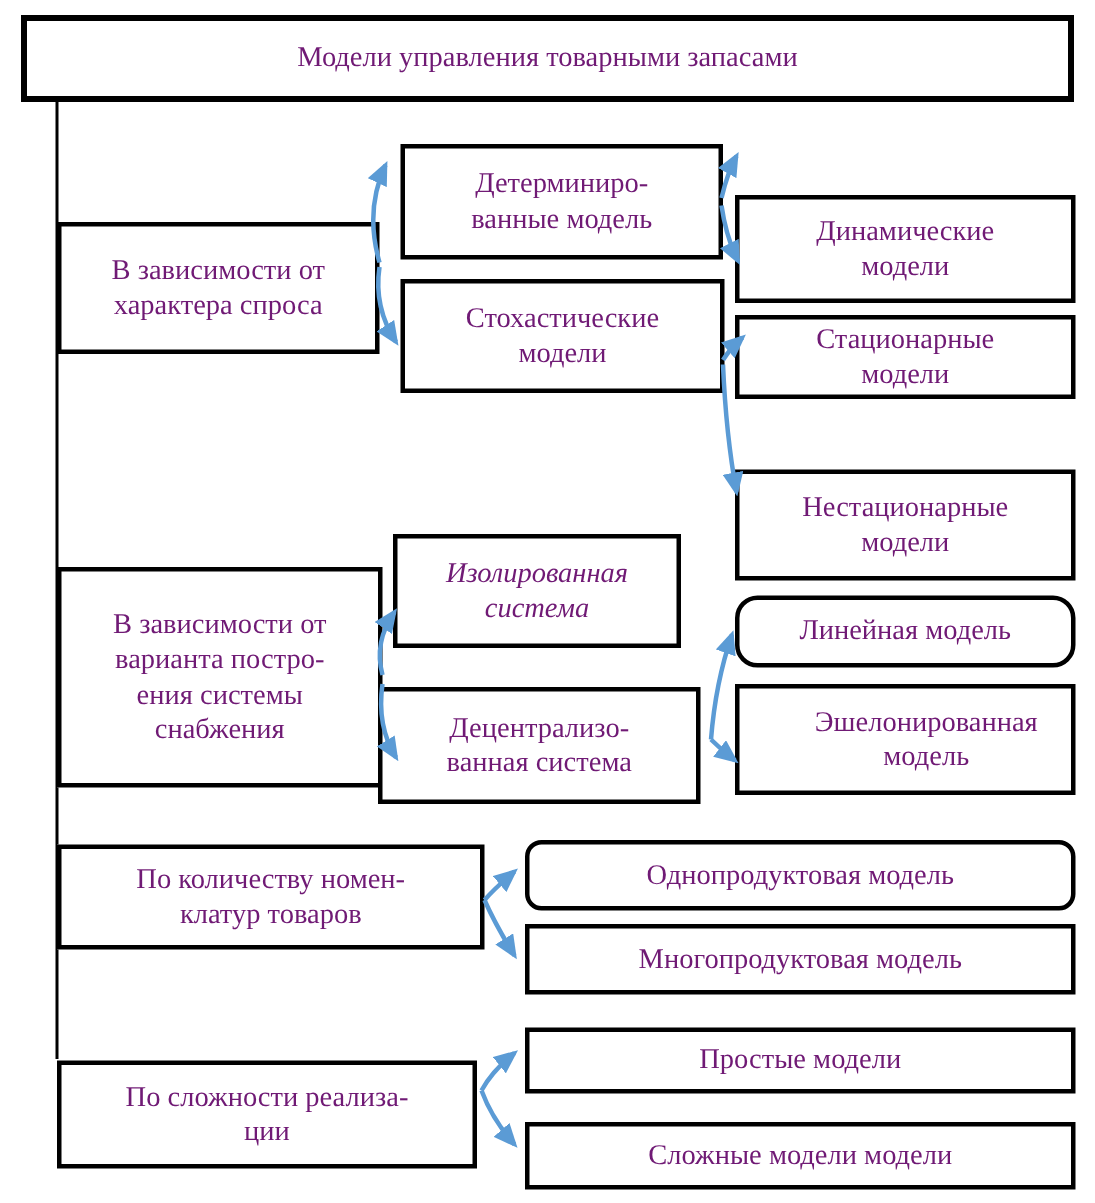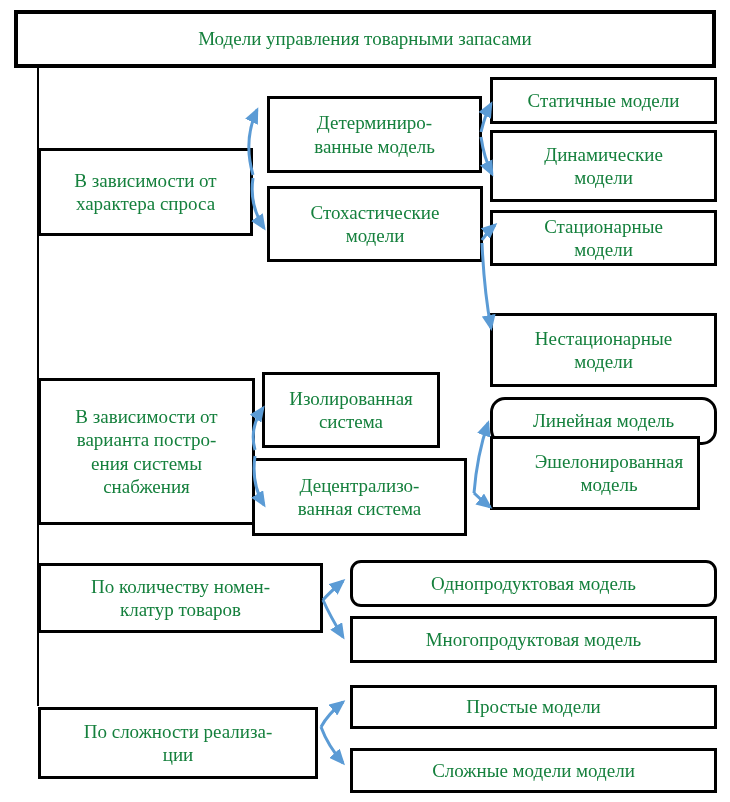--- a/index.html
+++ b/index.html
@@ -1,21 +1,21 @@
 <!DOCTYPE html>
 <html><head>
 <meta charset="utf-8">
 <style>
   html,body{margin:0;padding:0;background:#ffffff;}
   #canvas{
     position:relative;
     width:730px;height:802px;
     background:#ffffff;
     font-family:"Liberation Serif","DejaVu Serif",serif;
-    color:#15803d;
+    color:#701a75;
     overflow:hidden;
   }
   .bx{
     position:absolute;
     border:3px solid #000;
     background:#fff;
     display:flex;align-items:center;justify-content:center;
     text-align:center;
     font-size:19px;line-height:1.22;
     z-index:1;
@@ -34,24 +34,24 @@
   
   #crit1{left:38px;top:148px;width:215px;height:88px;}
   #mid1a{left:267px;top:96px;width:215px;height:77px;}
   #mid1b{left:267px;top:186px;width:216px;height:76px;}
   #leaf1a{left:490px;top:77px;width:227px;height:47px;}
   #leaf1b{left:490px;top:130px;width:227px;height:72px;justify-content:center;}
   #leaf1c{left:490px;top:210px;width:227px;height:56px;}
   #leaf1d{left:490px;top:290px;width:227px;height:74px;margin-top:23px;}
   
   #crit2{left:38px;top:378px;width:217px;height:147px;}
-  #mid2a{left:262px;top:372px;width:178px;height:76px;}
+  #mid2a{left:262px;top:356px;width:192px;height:76px;font-style:italic;}
   #mid2b{left:252px;top:458px;width:215px;height:78px;align-items:center;}
   #leaf2a{left:490px;top:397px;width:227px;height:48px;border-radius:15px;}
-  #leaf2b{left:490px;top:436px;width:210px;height:74px;padding-left:28px;}
+  #leaf2b{left:490px;top:456px;width:227px;height:74px;padding-left:28px;}
   
   #crit3{left:38px;top:563px;width:285px;height:70px;}
   #leaf3a{left:350px;top:560px;width:367px;height:47px;border-radius:11px;}
   #leaf3b{left:350px;top:616px;width:367px;height:47px;}
   
   #crit4{left:38px;top:695px;width:280px;height:72px;margin-top:12px;}
   #leaf4a{left:350px;top:685px;width:367px;height:44px;}
   #leaf4b{left:350px;top:748px;width:367px;height:45px;}
 
   #arrows{
@@ -75,23 +75,20 @@
     <span>В зависимости от
 характера спроса</span>
   </div>
   <div class="bx" id="mid1a">
     <span>Детерминиро-
 ванные модель</span>
   </div>
   <div class="bx" id="mid1b">
     <span>Стохастические
 модели</span>
-  </div>
-  <div class="bx" id="leaf1a">
-    <span>Статичные модели</span>
   </div>
   <div class="bx" id="leaf1b">
     <span>Динамические
 модели</span>
   </div>
   <div class="bx" id="leaf1c">
     <span>Стационарные
 модели</span>
   </div>
   <div class="bx" id="leaf1d">

